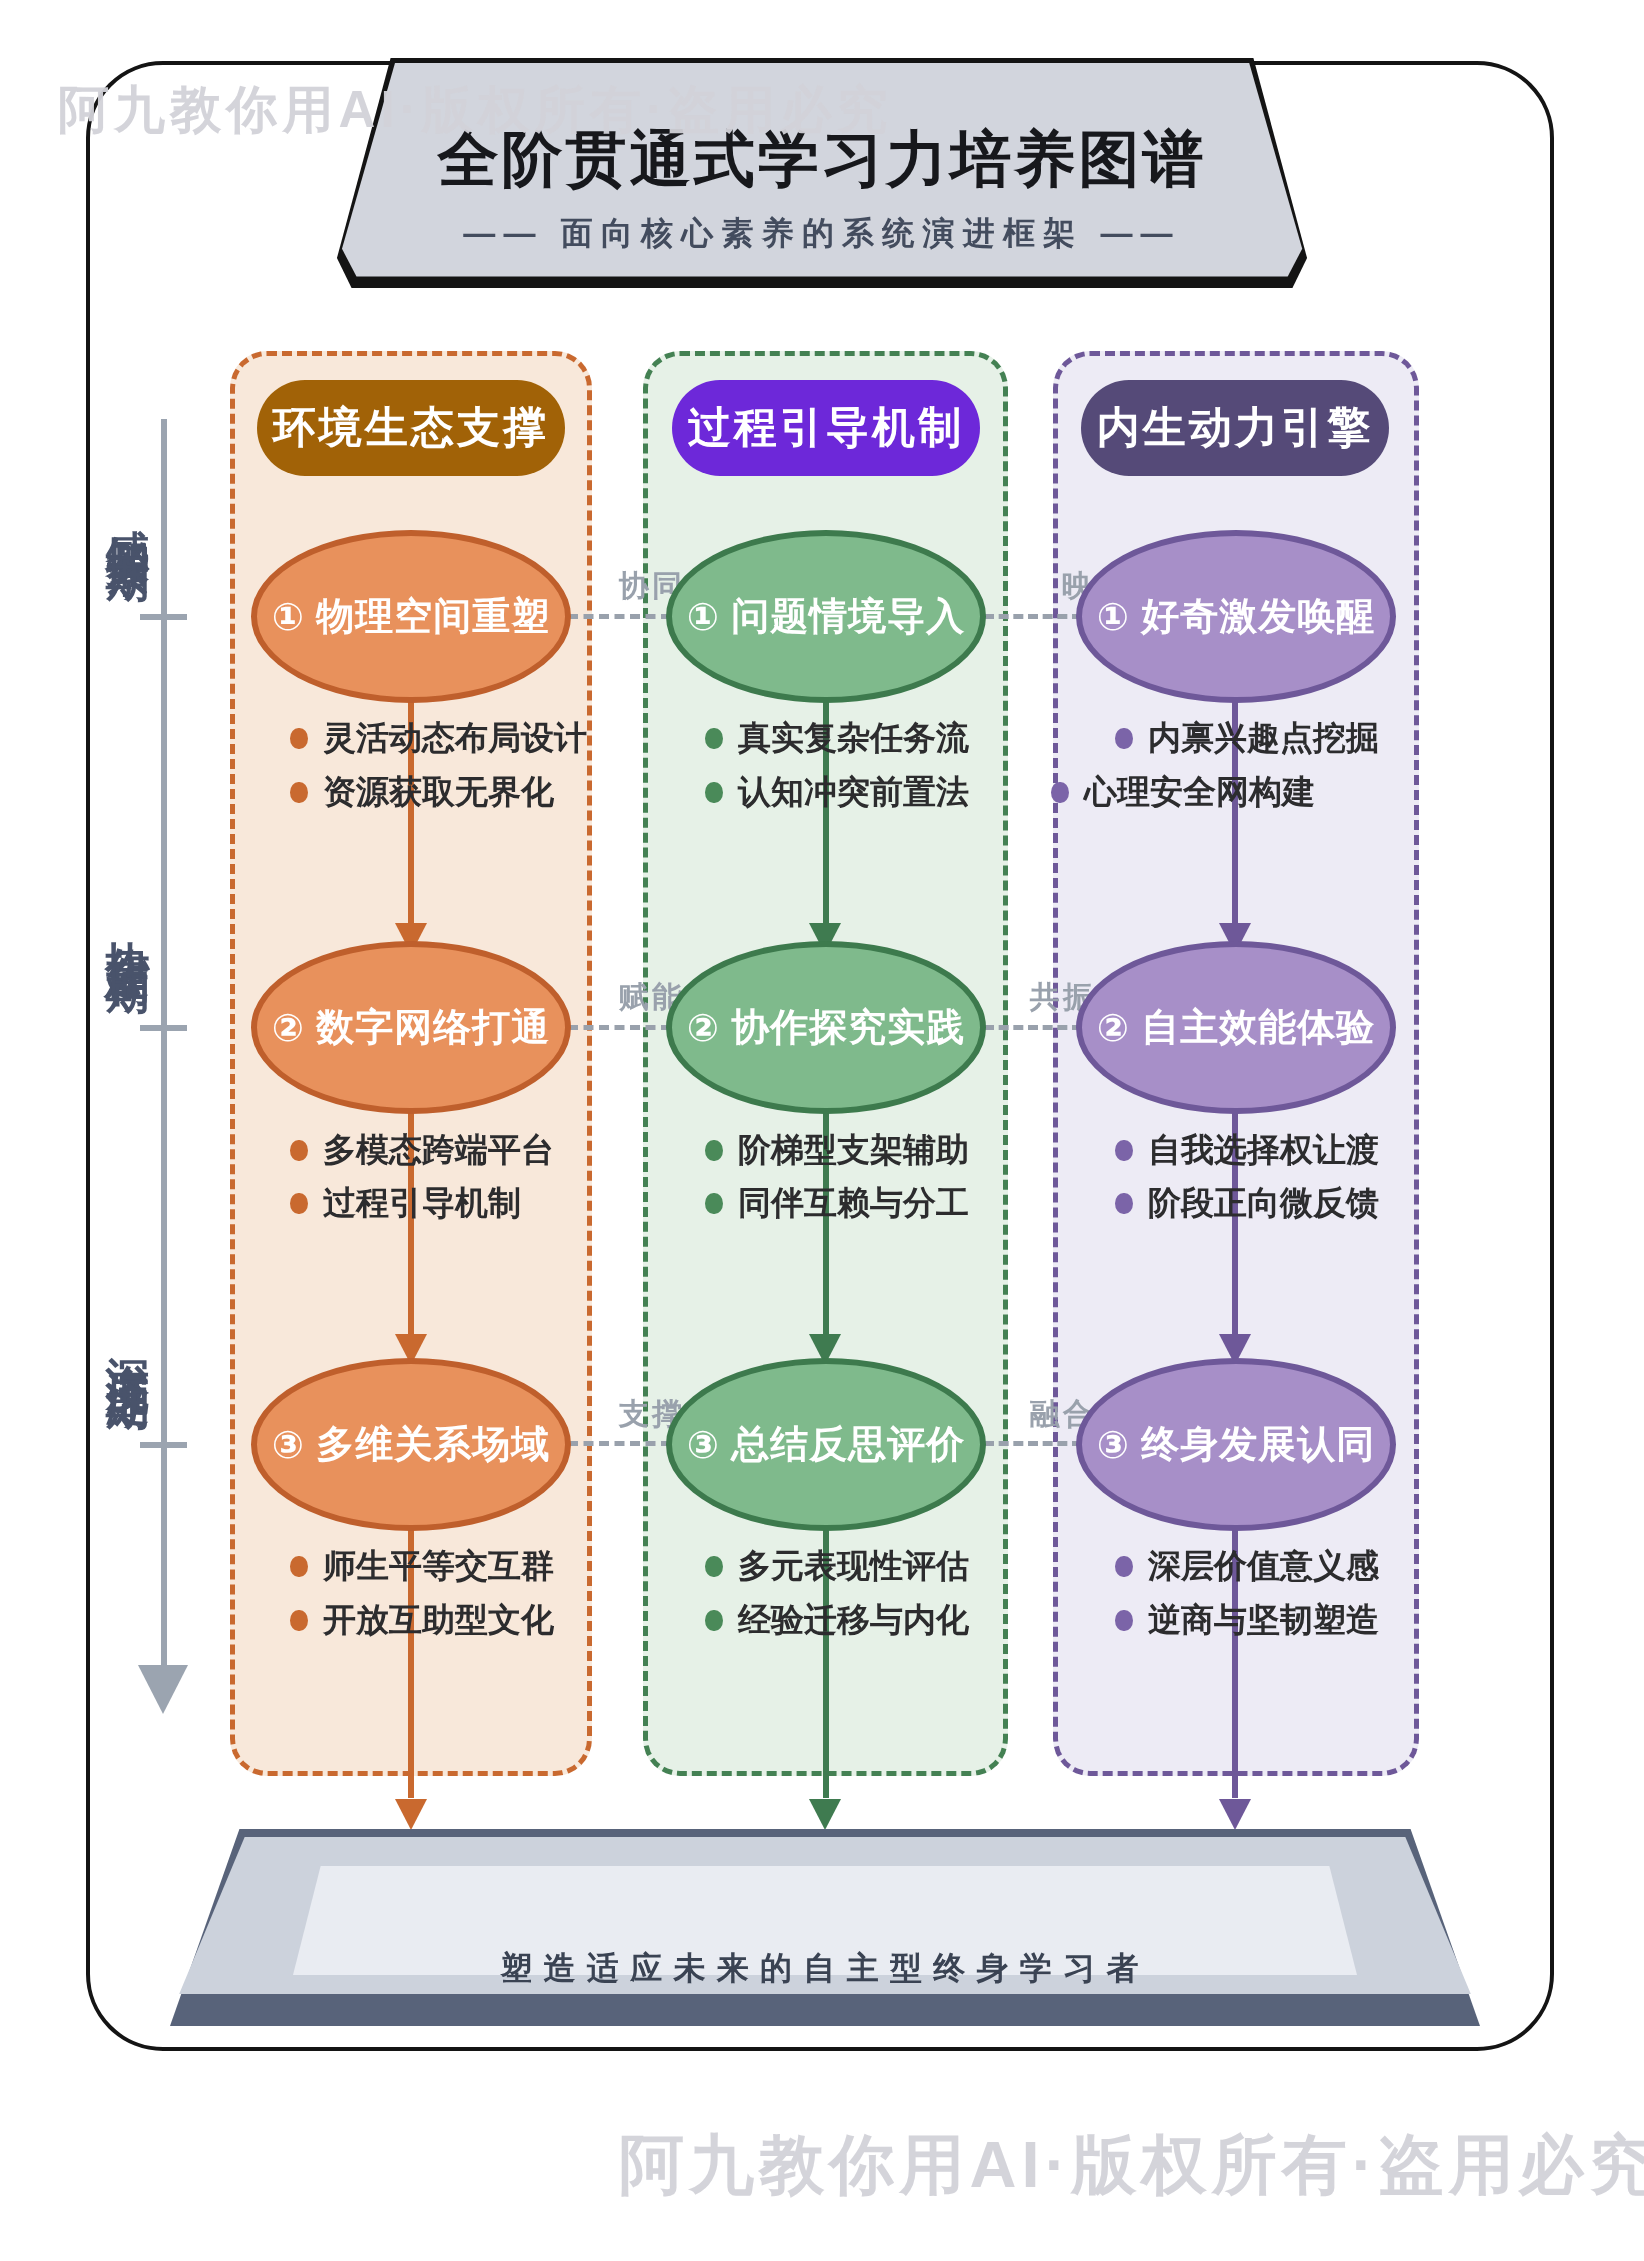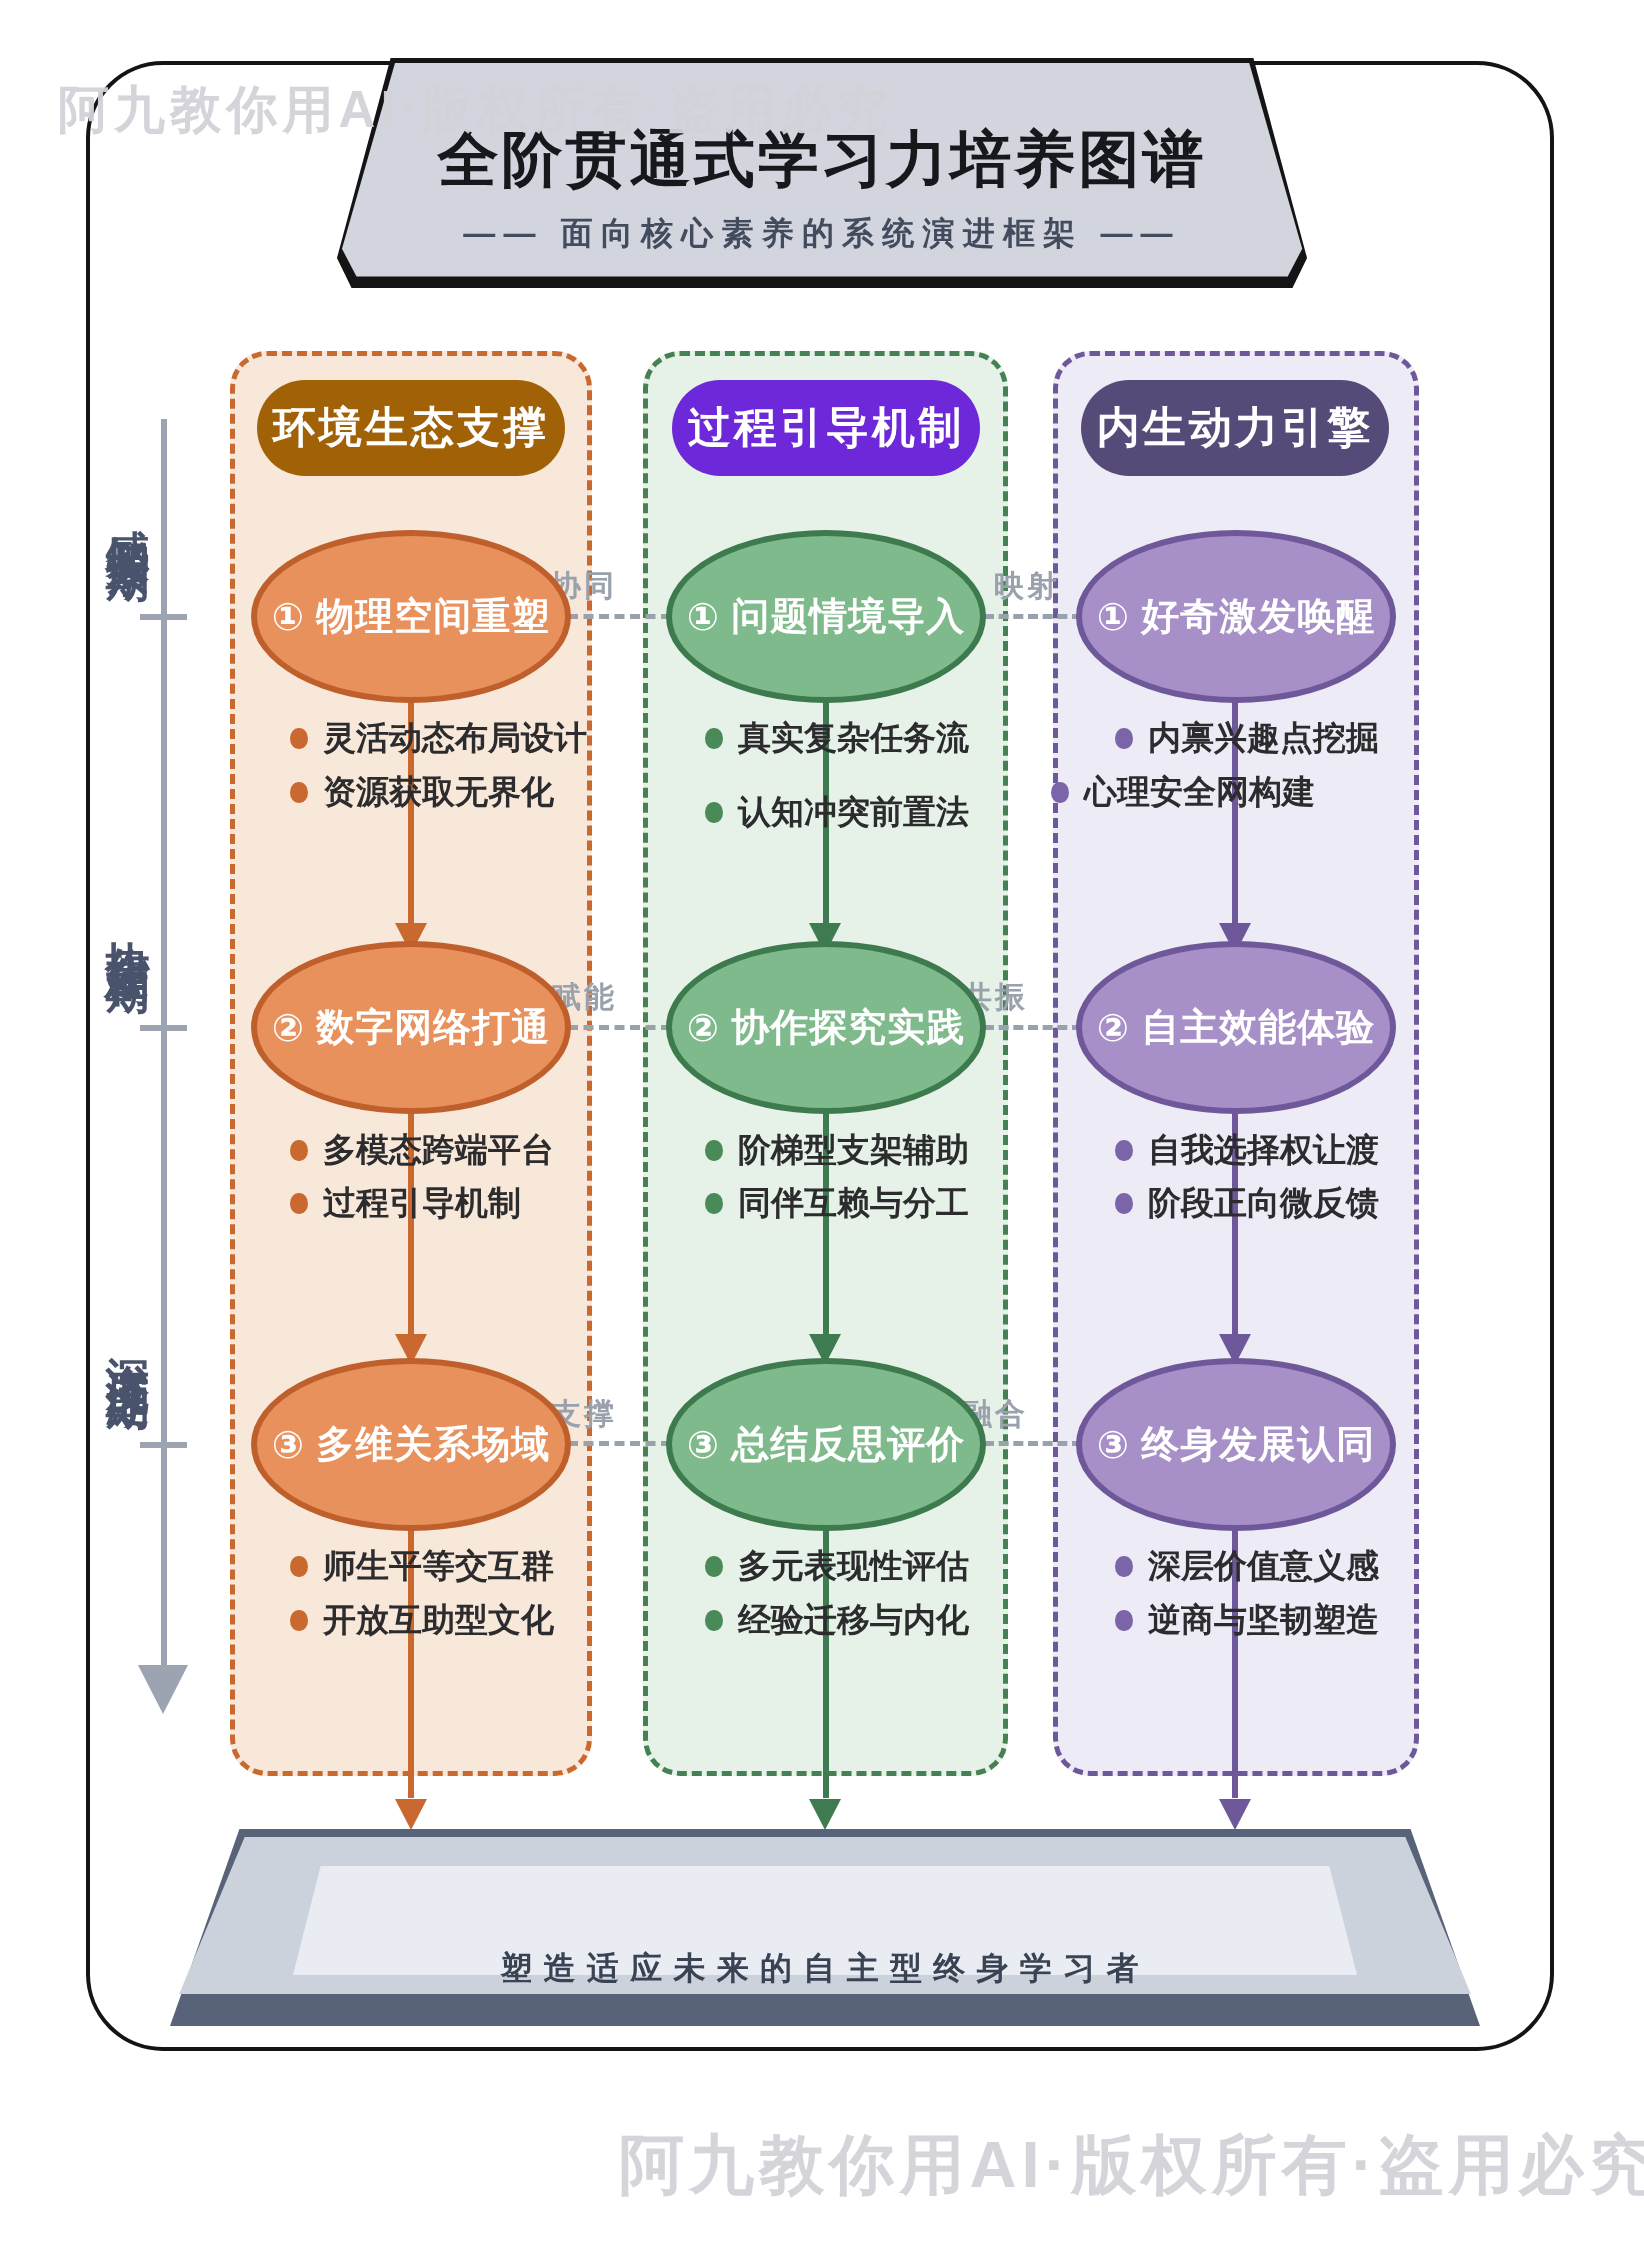--- a/index.html
+++ b/index.html
@@ -54,21 +54,21 @@
   .vl1{background:#c9692f;}  .vl2{background:#3f7b50;}  .vl3{background:#6e5899;}
   .varrow{width:0;height:0;border-left:16.4px solid transparent;border-right:16.4px solid transparent;z-index:3;}
   .va1{border-top:31px solid #c9692f;} .va2{border-top:31px solid #3f7b50;} .va3{border-top:31px solid #6e5899;}
 
   .bullet{display:flex;align-items:center;gap:15.4px;z-index:5;white-space:nowrap;}
   .bullet .dot{width:17.5px;height:21.6px;border-radius:50%;flex:0 0 auto;}
   .d1{background:#c9692f;} .d2{background:#4a8a59;} .d3{background:#7b64a8;}
   .bullet .bt{font-size:33px;font-weight:600;color:#2c2c2e;}
 
   .hconn{height:0;border-top:5.7px dashed #99a1ac;z-index:3;}
-  .hlabel{width:134px;text-align:left;font-size:30px;font-weight:700;color:#99a1ac;letter-spacing:3.1px;z-index:3;white-space:nowrap;}
+  .hlabel{width:134px;text-align:right;font-size:30px;font-weight:700;color:#99a1ac;letter-spacing:3.1px;z-index:3;white-space:nowrap;}
 
   
   .banner-dark{left:170px;top:1829px;width:1310px;height:197px;background:#58637a;z-index:3;
     clip-path:polygon(5.3% 0,94.7% 0,100% 100%,0 100%);}
   .banner-light{left:170px;top:1837px;width:1310px;height:157px;background:#ccd2dc;z-index:3;
     clip-path:polygon(5.7% 0,94.3% 0,99.3% 100%,0.7% 100%);}
   .banner-panel{left:293px;top:1866px;width:1064px;height:109px;background:#e9ecf2;z-index:3;
     clip-path:polygon(2.6% 0,97.4% 0,100% 100%,0 100%);}
   .banner-title{left:170px;top:1876px;width:1310px;text-align:center;font-size:50px;font-weight:900;color:#12151a;letter-spacing:5.1px;z-index:4;}
   .banner-sub{left:170px;top:1947px;width:1310px;text-align:center;font-size:32px;font-weight:800;color:#3a4353;letter-spacing:11.3px;z-index:4;}
@@ -200,21 +200,21 @@
   </div>
   <div class="abs bullet" style="left:290px;top:1598px;">
     <span class="dot d1"></span>
     <span class="bt">开放互助型文化</span>
   </div>
 
   <div class="abs bullet" style="left:705px;top:716px;">
     <span class="dot d2"></span>
     <span class="bt">真实复杂任务流</span>
   </div>
-  <div class="abs bullet" style="left:705px;top:770px;margin-top:20px;">
+  <div class="abs bullet" style="left:705px;top:770px;">
     <span class="dot d2"></span>
     <span class="bt">认知冲突前置法</span>
   </div>
   <div class="abs bullet" style="left:705px;top:1128px;">
     <span class="dot d2"></span>
     <span class="bt">阶梯型支架辅助</span>
   </div>
   <div class="abs bullet" style="left:705px;top:1181px;">
     <span class="dot d2"></span>
     <span class="bt">同伴互赖与分工</span>

